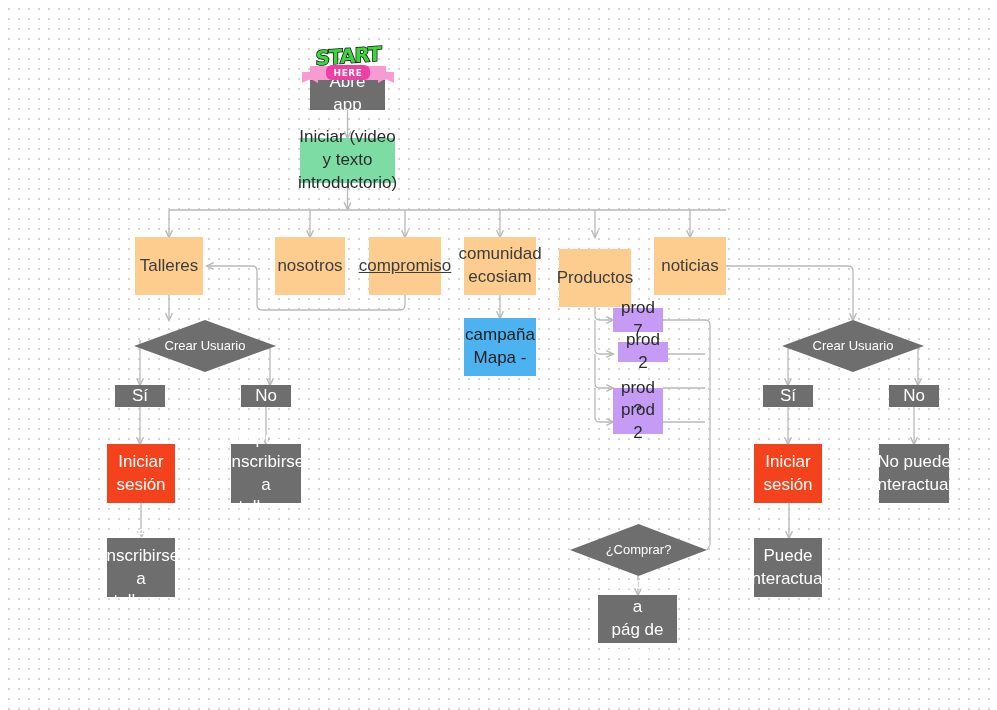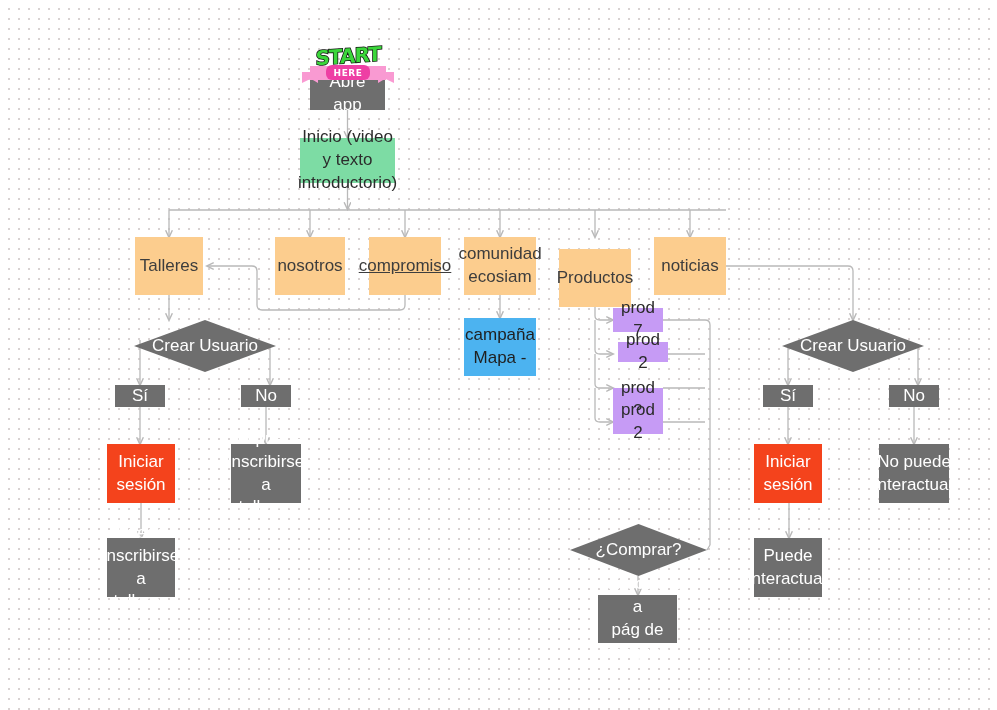--- a/index.html
+++ b/index.html
@@ -40,21 +40,21 @@
   }
   .n-orange { background: #fccd8e; color: #3d3d3d; }
   .n-green  { background: #7ddca4; color: #2c2c2c; }
   .n-blue   { background: #4cb3f0; color: #1f1f1f; }
   .n-purple { background: #c69bf5; color: #2b2b2b; }
   .n-gray   { background: #6e6e6e; color: #ffffff; }
   .n-red    { background: #f4431c; color: #ffffff; }
   .n-diamond {
     background: transparent;
     color: #ffffff;
-    font-size: 17px;
+    font-size: 13px;
   }
   .diamond-shape {
     position: absolute;
     left: 0; top: 0;
     width: 100%; height: 100%;
     background: #6e6e6e;
     clip-path: polygon(50% 0%, 100% 50%, 50% 100%, 0% 50%);
     z-index: -1;
   }
   .n-diamond .dlabel { position: relative; z-index: 1; }
@@ -181,21 +181,21 @@
   <div id="start-banner">
     <div class="start-word">START</div>
     <div class="ribbon-tail-l"></div>
     <div class="ribbon-tail-r"></div>
     <div class="ribbon"></div>
     <div class="here-pill">HERE</div>
   </div>
 
   <div id="nodes-layer">
       <div class="node n-gray" style="left: 310px; top: 78px; width: 75px; height: 32px;"><span>Abre app</span></div>
-      <div class="node n-green" style="left: 300px; top: 138px; width: 95px; height: 45px;"><span>Inicio (video y texto
+      <div class="node n-green" style="left: 300px; top: 138px; width: 95px; height: 45px;"><span>Iniciar (video y texto
 introductorio)</span></div>
       <div class="node n-orange" style="left: 135px; top: 237px; width: 68px; height: 58px;"><span>Talleres</span></div>
       <div class="node n-orange" style="left: 275px; top: 237px; width: 70px; height: 58px;"><span>nosotros</span></div>
       <div class="node n-orange" style="left: 369px; top: 237px; width: 72px; height: 58px; text-decoration: underline;"><span>compromiso</span></div>
       <div class="node n-orange" style="left: 464px; top: 237px; width: 72px; height: 58px;"><span>comunidad
 ecosiam</span></div>
       <div class="node n-orange" style="left: 559px; top: 237px; width: 72px; height: 58px; margin-top: 12px;"><span>Productos</span></div>
       <div class="node n-orange" style="left: 654px; top: 237px; width: 72px; height: 58px;"><span>noticias</span></div>
       <div class="node n-blue" style="left: 464px; top: 318px; width: 72px; height: 58px;"><span>campaña
 Mapa -</span></div>

